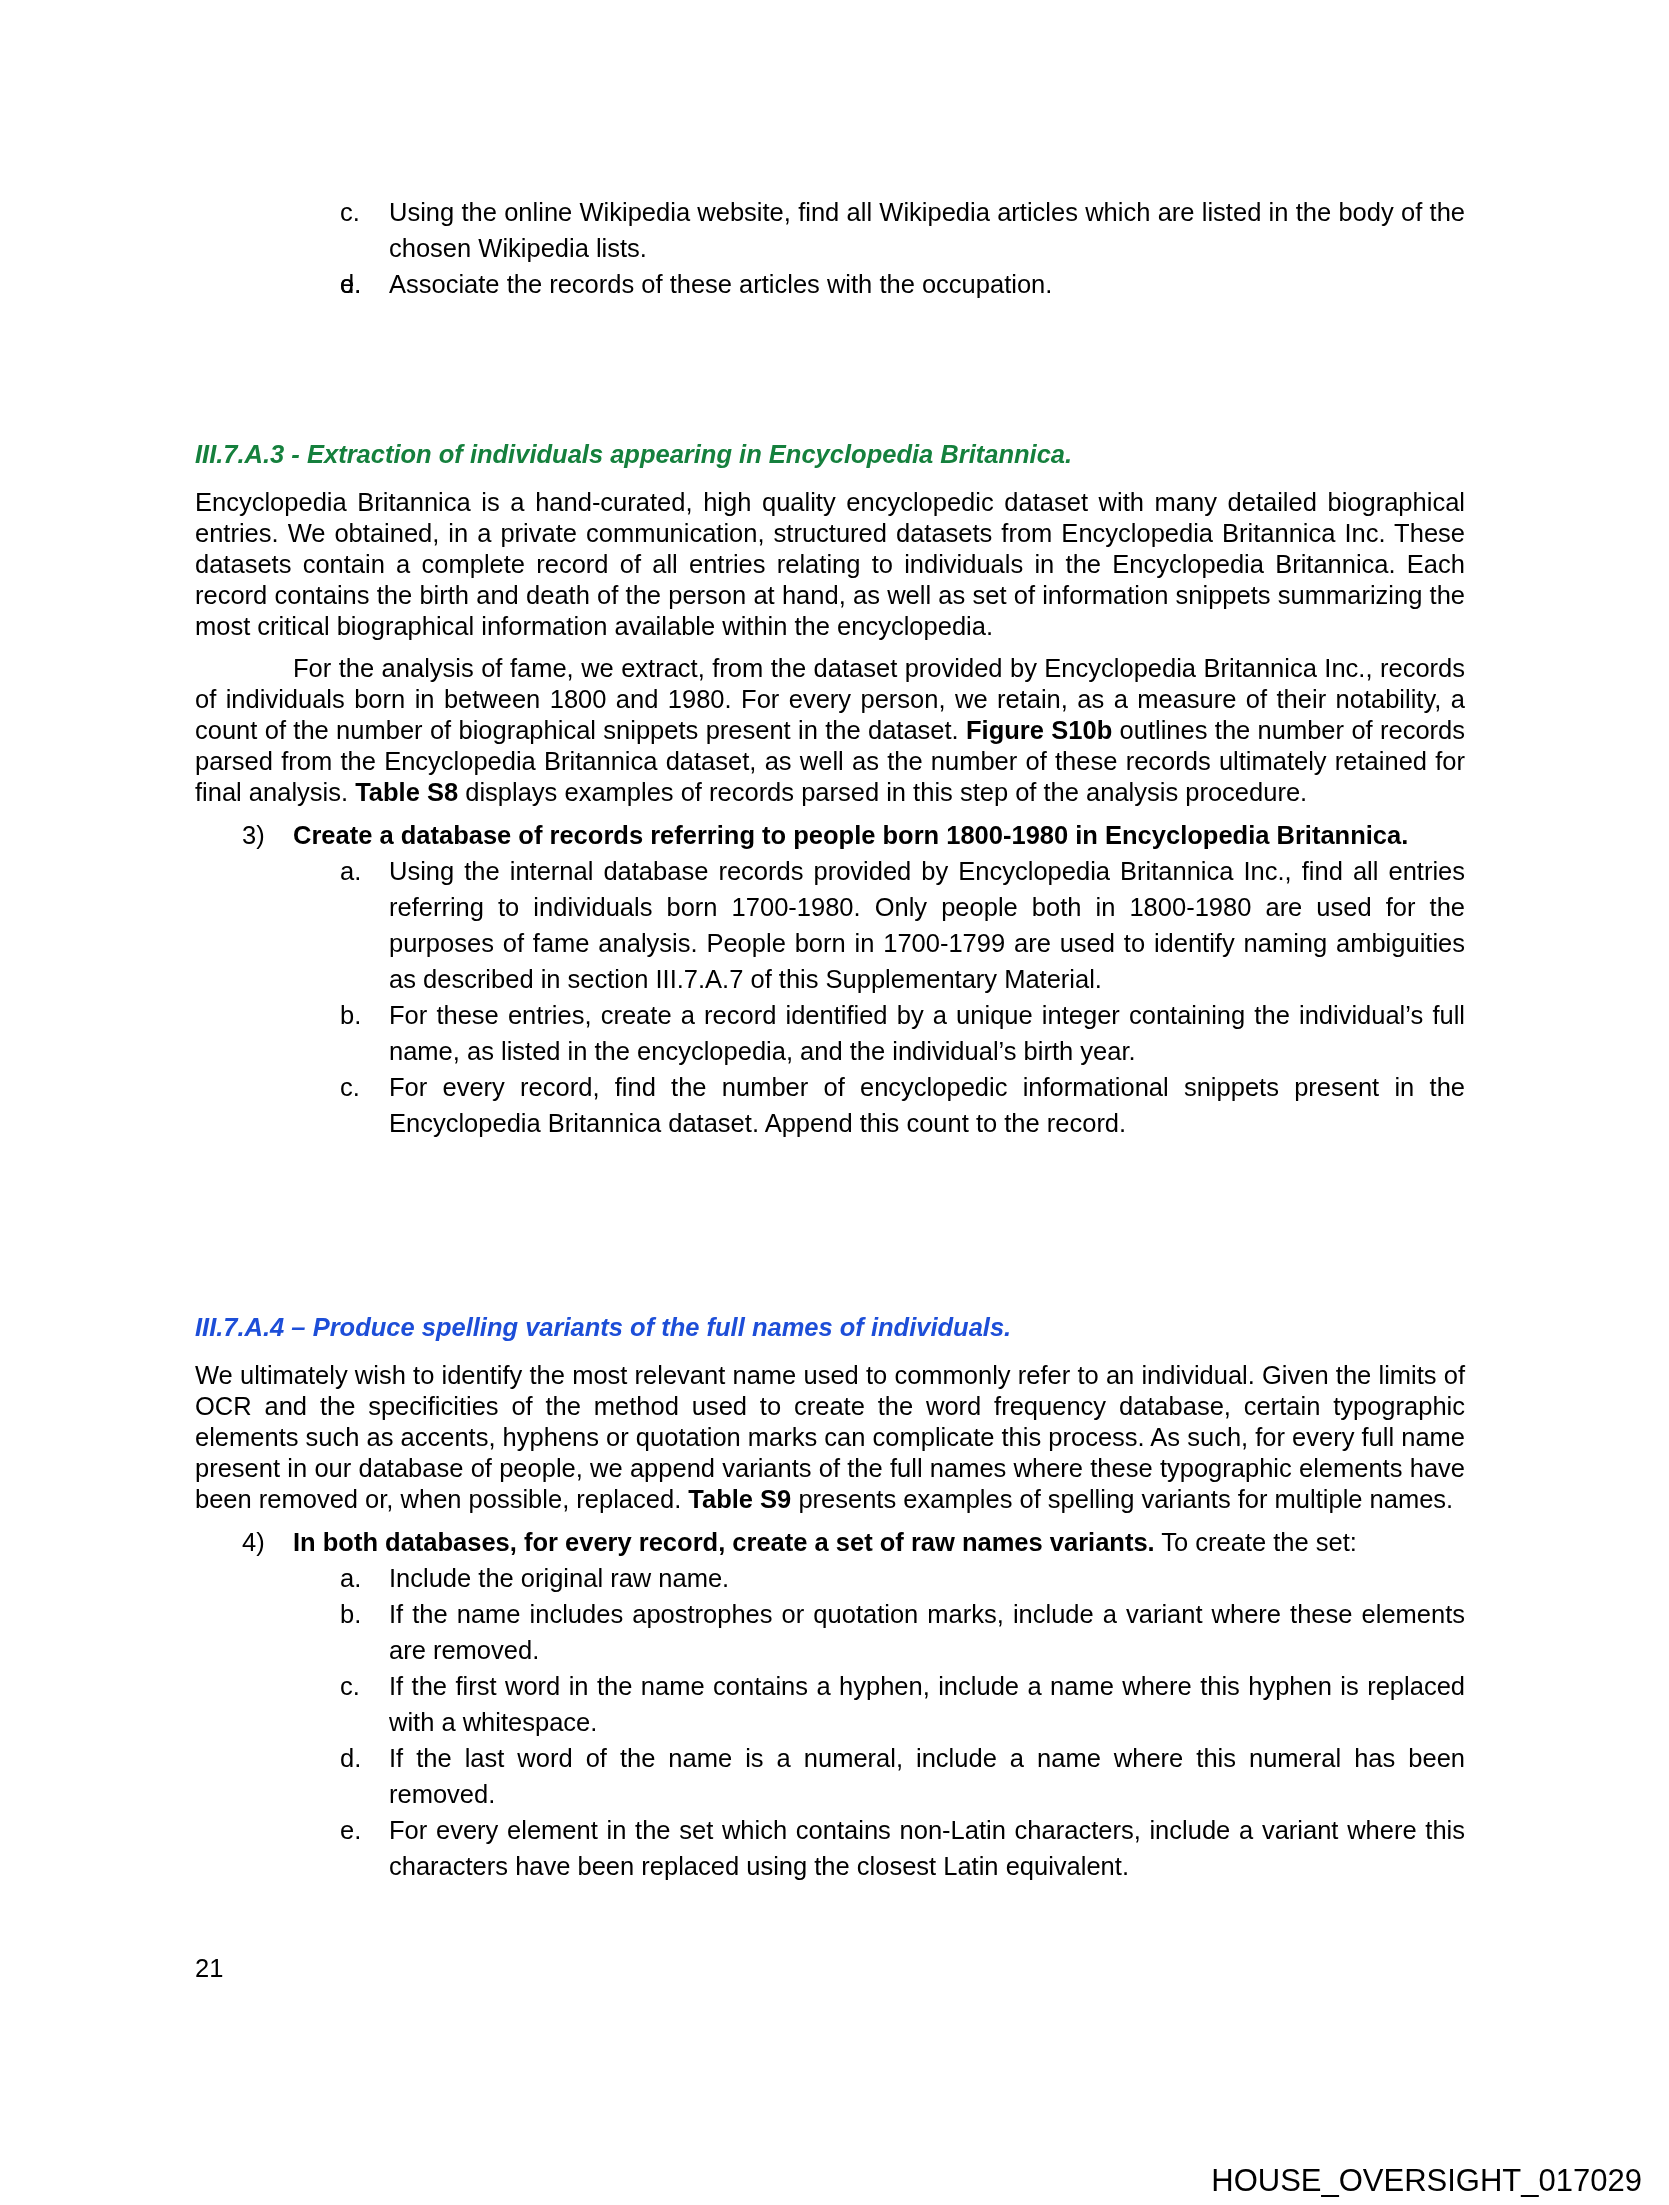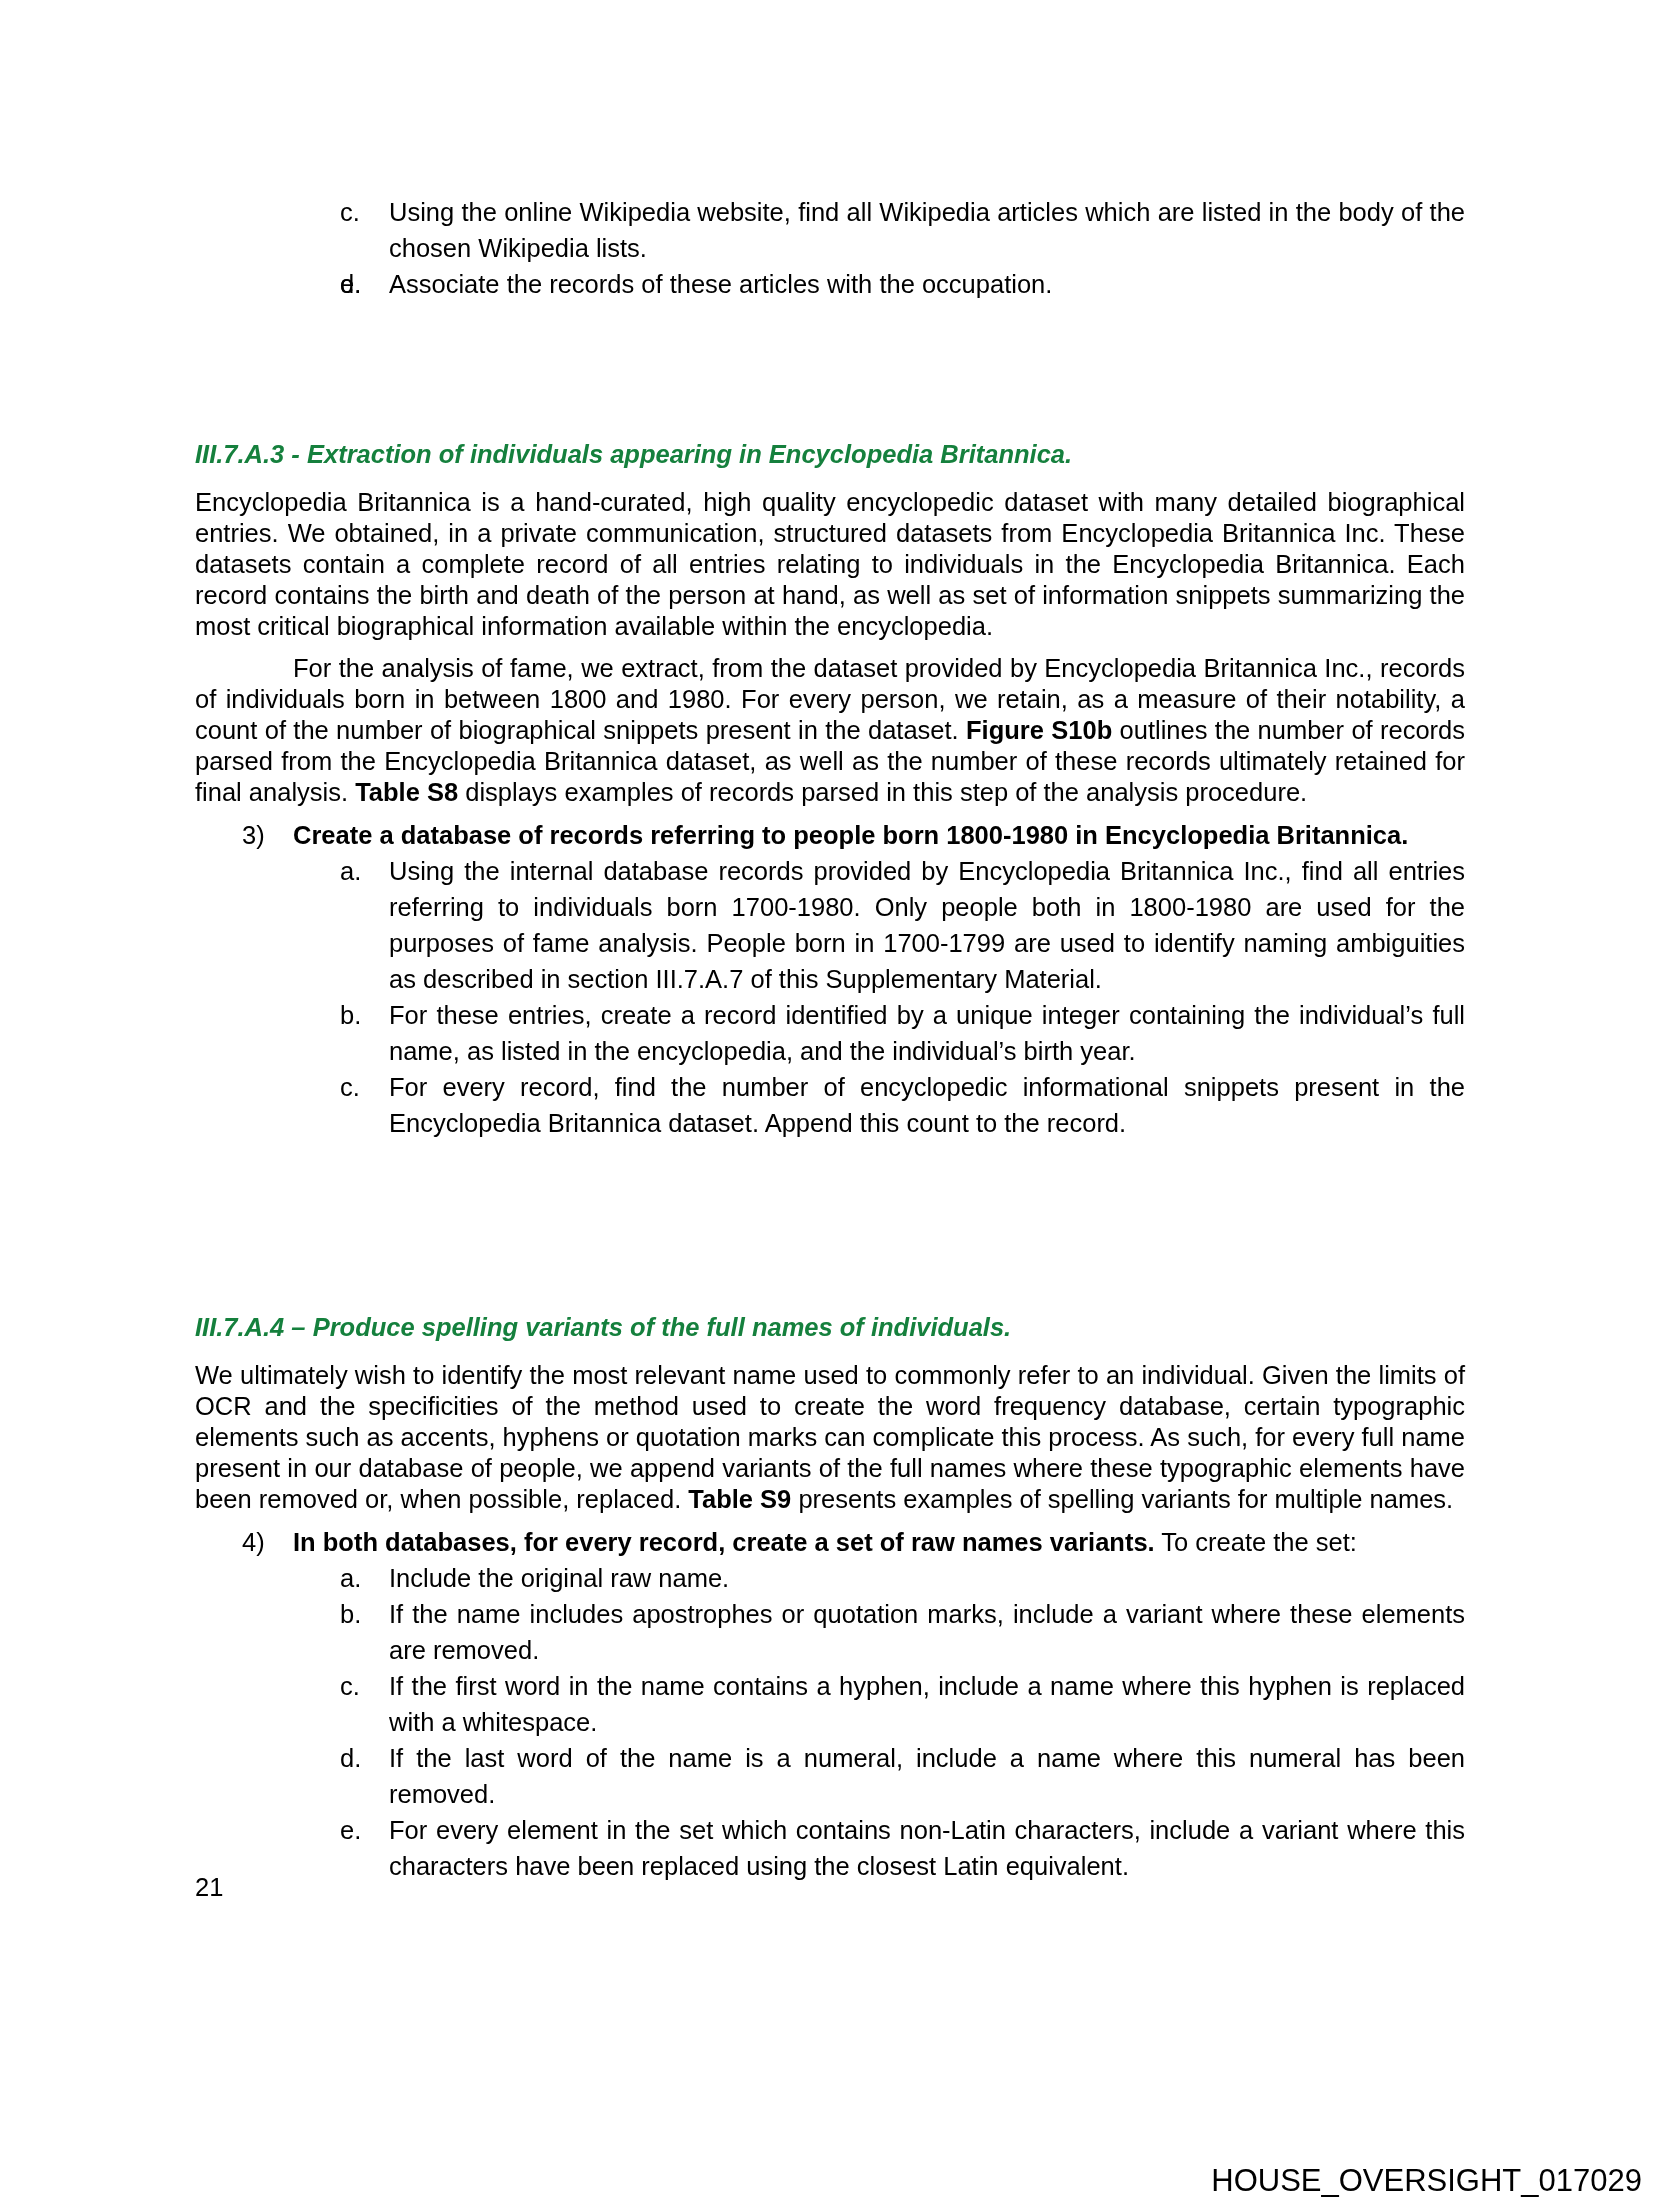--- a/index.html
+++ b/index.html
@@ -10,21 +10,21 @@
   .indent { text-indent: 98px; }
   .heading { font-size: 25.5px; font-weight: bold; font-style: italic; color: #4F81BD;
              margin: 0; line-height: 31px; }
   .item { position: relative; font-size: 25.5px; line-height: 36px; text-align: justify; }
   .item .marker { position: absolute; left: 0; top: 0; }
   .lvl1 { padding-left: 98px; }
   .lvl1 .marker { left: 47px; }
   .lvl2 { padding-left: 194px; }
   .lvl2 .marker { left: 145px; }
   b { font-weight: bold; }
-  .pagenum { position: absolute; left: 195px; top: 1873px; font-size: 25.5px; }
+  .pagenum { position: absolute; left: 195px; top: 1954px; font-size: 25.5px; }
   .bates { position: absolute; right: 27px; top: 2163px; font-size: 31px; }
 </style>
 </head>
 <body>
 
 <div class="page">
 
   <div style="position:absolute; top:194px; width:1270px;">
     <div class="item lvl2">
       <span class="marker">c.</span>
@@ -56,21 +56,21 @@
       <span class="marker">b.</span>
       <span>For these entries, create a record identified by a unique integer containing the individual’s full name, as listed in the encyclopedia, and the individual’s birth year.</span>
     </div>
     <div class="item lvl2">
       <span class="marker">c.</span>
       <span>For every record, find the number of encyclopedic informational snippets present in the Encyclopedia Britannica dataset. Append this count to the record.</span>
     </div>
   </div>
 
   <div style="position:absolute; top:1312px; width:1270px;">
-    <h2 class="heading" style="color: #15803d;">III.7.A.4 – Produce spelling variants of the full names of individuals.</h2>
+    <h2 class="heading" style="color: #1d4ed8;">III.7.A.4 – Produce spelling variants of the full names of individuals.</h2>
     <p class="p" style="margin-top:17px;"><span>We ultimately wish to identify the most relevant name used to commonly refer to an individual. Given the limits of OCR and the specificities of the method used to create the word frequency database, certain typographic elements such as accents, hyphens or quotation marks can complicate this process. As such, for every full name present in our database of people, we append variants of the full names where these typographic elements have been removed or, when possible, replaced. </span><b>Table S9</b><span> presents examples of spelling variants for multiple names.</span></p>
 
     <div class="item lvl1" style="margin-top:9.2px;">
       <span class="marker">4)</span>
       <b>In both databases, for every record, create a set of raw names variants.</b><span> To create the set:</span>
     </div>
     <div class="item lvl2">
       <span class="marker">a.</span>
       <span>Include the original raw name.</span>
     </div>

